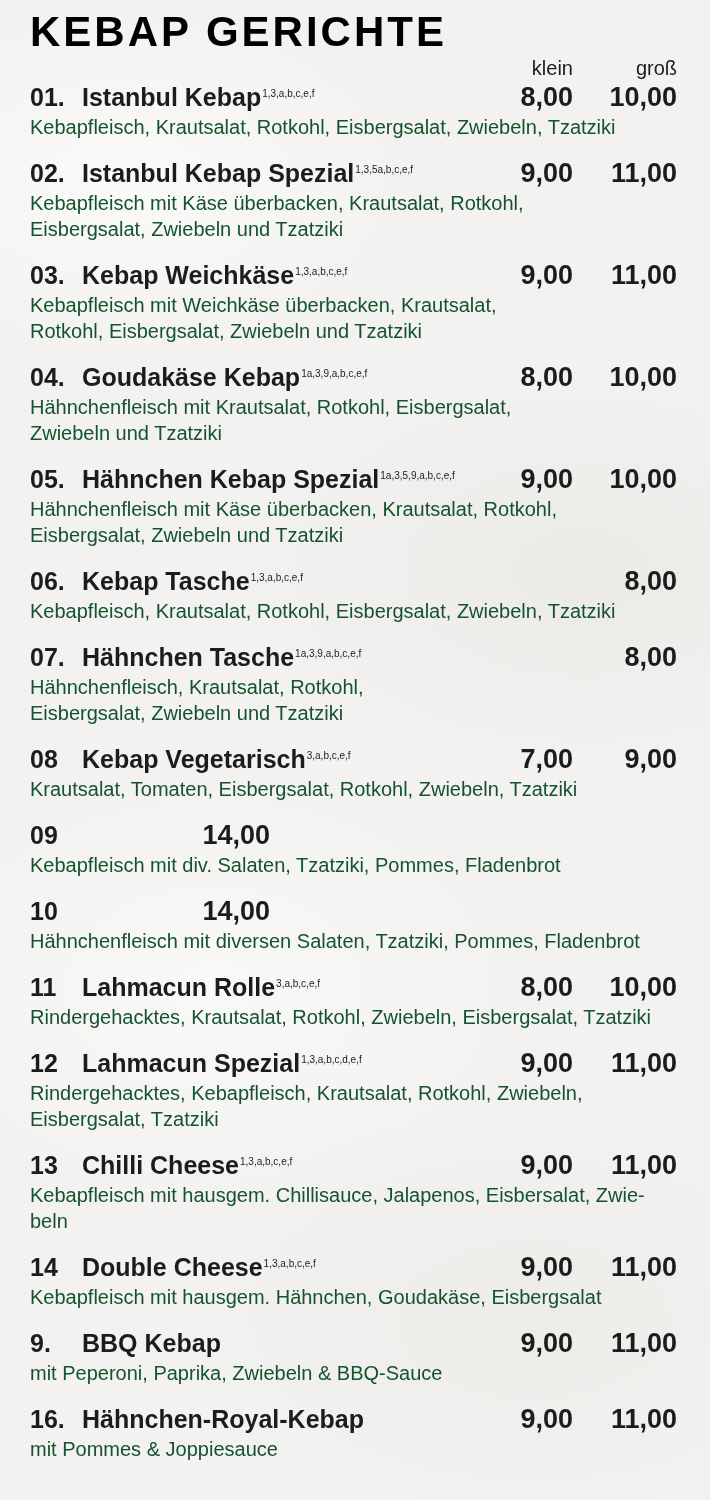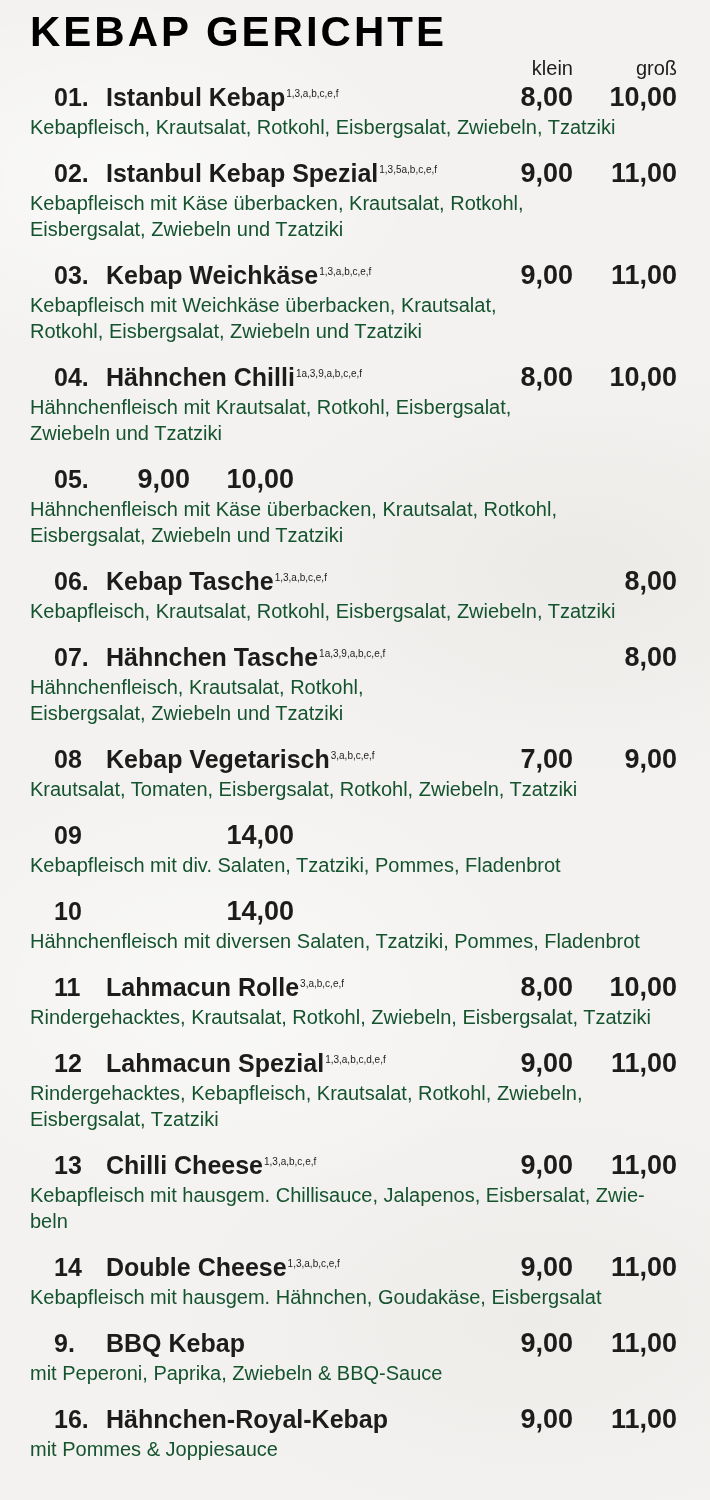--- a/index.html
+++ b/index.html
@@ -39,21 +39,21 @@
   .size-labels .col.gross { width: 104px; }
 
   .item { margin-bottom: 17px; }
   .item .head {
     display: flex;
     align-items: baseline;
     font-weight: bold;
     font-size: 25px;
     line-height: 32px;
   }
-  .num { width: 52px; flex-shrink: 0; margin-left: 24px; }
+  .num { width: 52px; flex-shrink: 0; }
   .namewrap { flex: 1; min-width: 0; white-space: nowrap; }
   sup.allergens {
     font-size: 10px;
     font-weight: normal;
     line-height: 0;
     vertical-align: super;
     margin-left: 1px;
   }
   .price { font-size: 27px; flex-shrink: 0; text-align: right; }
   .price.klein { width: 84px; }
@@ -107,31 +107,32 @@
       <span class="price klein">9,00</span>
       <span class="price gross">11,00</span>
     </div>
     <p class="desc">Kebapfleisch mit Weichkäse überbacken, Krautsalat,
 Rotkohl, Eisbergsalat, Zwiebeln und Tzatziki</p>
   </section>
 
   <section class="item">
     <div class="head">
       <span class="num">04.</span>
-      <span class="namewrap"><span class="name">Hähnchen Chilli</span><sup class="allergens">1a,3,9,a,b,c,e,f</sup></span>
+      <span class="namewrap"><span class="name">Goudakäse Kebap</span><sup class="allergens">1a,3,9,a,b,c,e,f</sup></span>
       <span class="price klein">8,00</span>
       <span class="price gross">10,00</span>
     </div>
     <p class="desc">Hähnchenfleisch mit Krautsalat, Rotkohl, Eisbergsalat,
 Zwiebeln und Tzatziki</p>
   </section>
 
   <section class="item">
     <div class="head">
       <span class="num">05.</span>
+      <span class="namewrap"><span class="name">Hähnchen Kebap Spezial</span><sup class="allergens">1a,3,5,9,a,b,c,e,f</sup></span>
       <span class="price klein">9,00</span>
       <span class="price gross">10,00</span>
     </div>
     <p class="desc">Hähnchenfleisch mit Käse überbacken, Krautsalat, Rotkohl,
 Eisbergsalat, Zwiebeln und Tzatziki</p>
   </section>
 
   <section class="item">
     <div class="head">
       <span class="num">06.</span>

